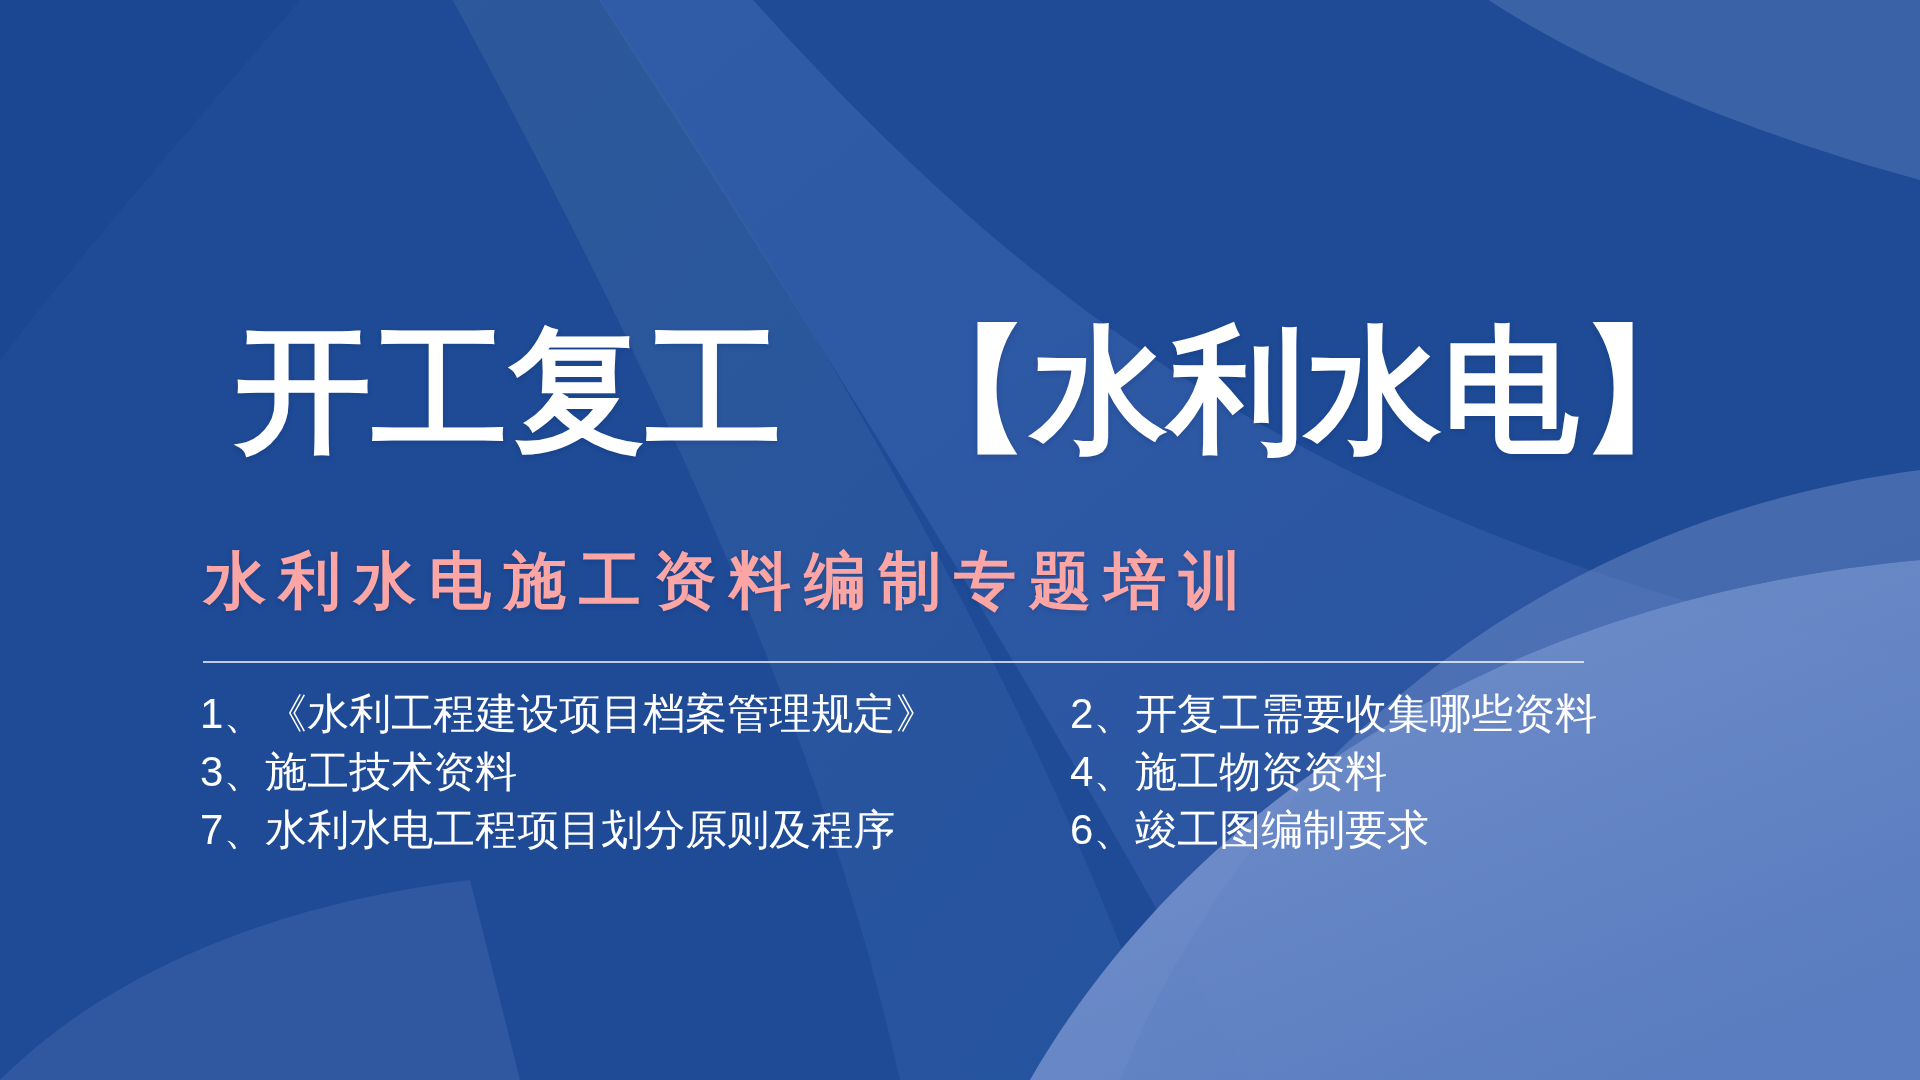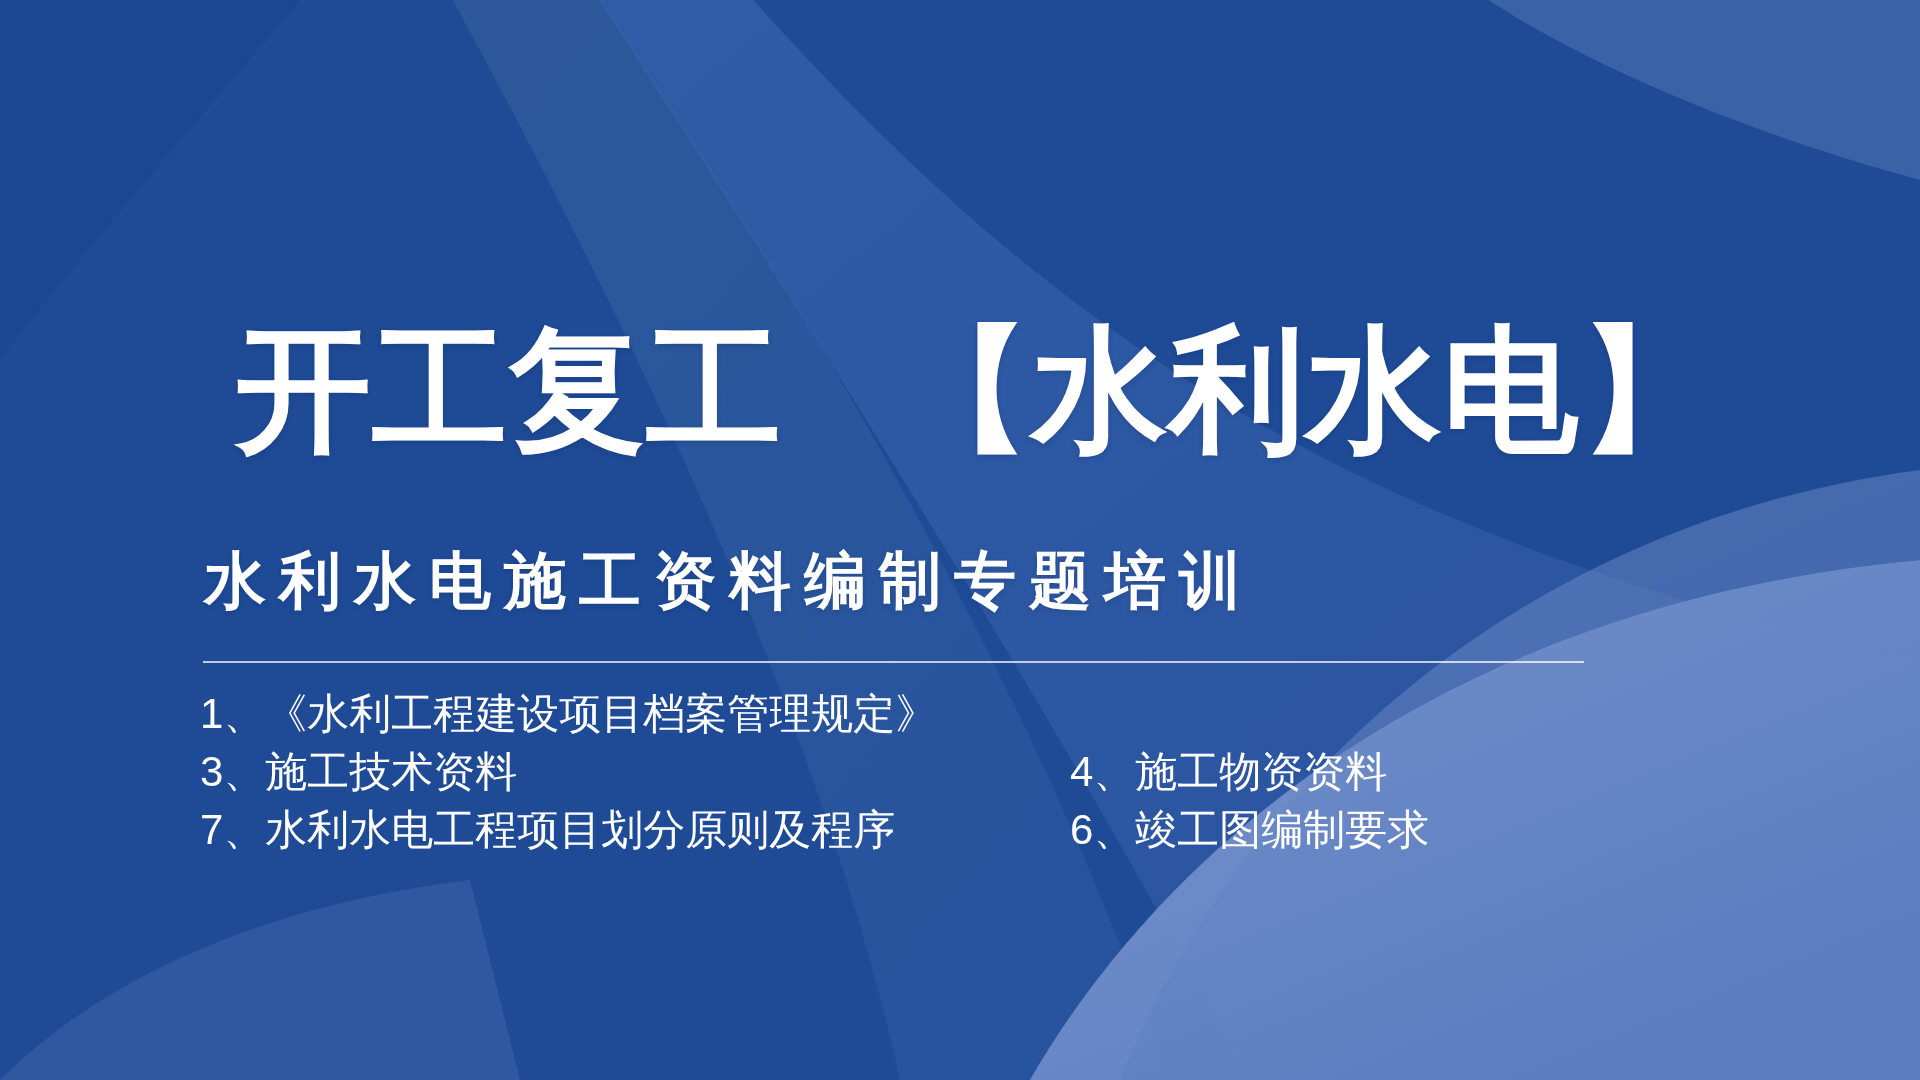--- a/index.html
+++ b/index.html
@@ -65,21 +65,21 @@
     letter-spacing:1px;
     text-shadow:0 2px 5px rgba(10,35,80,.22);
     margin-left:39px;
   }
   .title .gap{ display:inline-block; width:34px; }
 
   
   .subtitle{
     position:absolute;
     left:204px; top:550px;
-    color:#ffffff;
+    color:#fca5a5;
     font-size:62px;
     font-weight:bold;
     letter-spacing:13px;
     line-height:1;
     white-space:nowrap;
     text-shadow:0 2px 5px rgba(10,35,80,.18);
   }
 
   
   .divider{
@@ -162,20 +162,21 @@
     <span>【水利水电】</span>
   </div>
 
   <div class="subtitle">水利水电施工资料编制专题培训</div>
 
   <div class="divider"></div>
 
   <div class="topics">
     <div class="topic-row">
       <div class="topic-cell col-left">1、《水利工程建设项目档案管理规定》</div>
+      <div class="topic-cell col-right">2、开复工需要收集哪些资料</div>
     </div>
     <div class="topic-row">
       <div class="topic-cell col-left">3、施工技术资料</div>
       <div class="topic-cell col-right">4、施工物资资料</div>
     </div>
     <div class="topic-row">
       <div class="topic-cell col-left">7、水利水电工程项目划分原则及程序</div>
       <div class="topic-cell col-right">6、竣工图编制要求</div>
     </div>
   </div>

